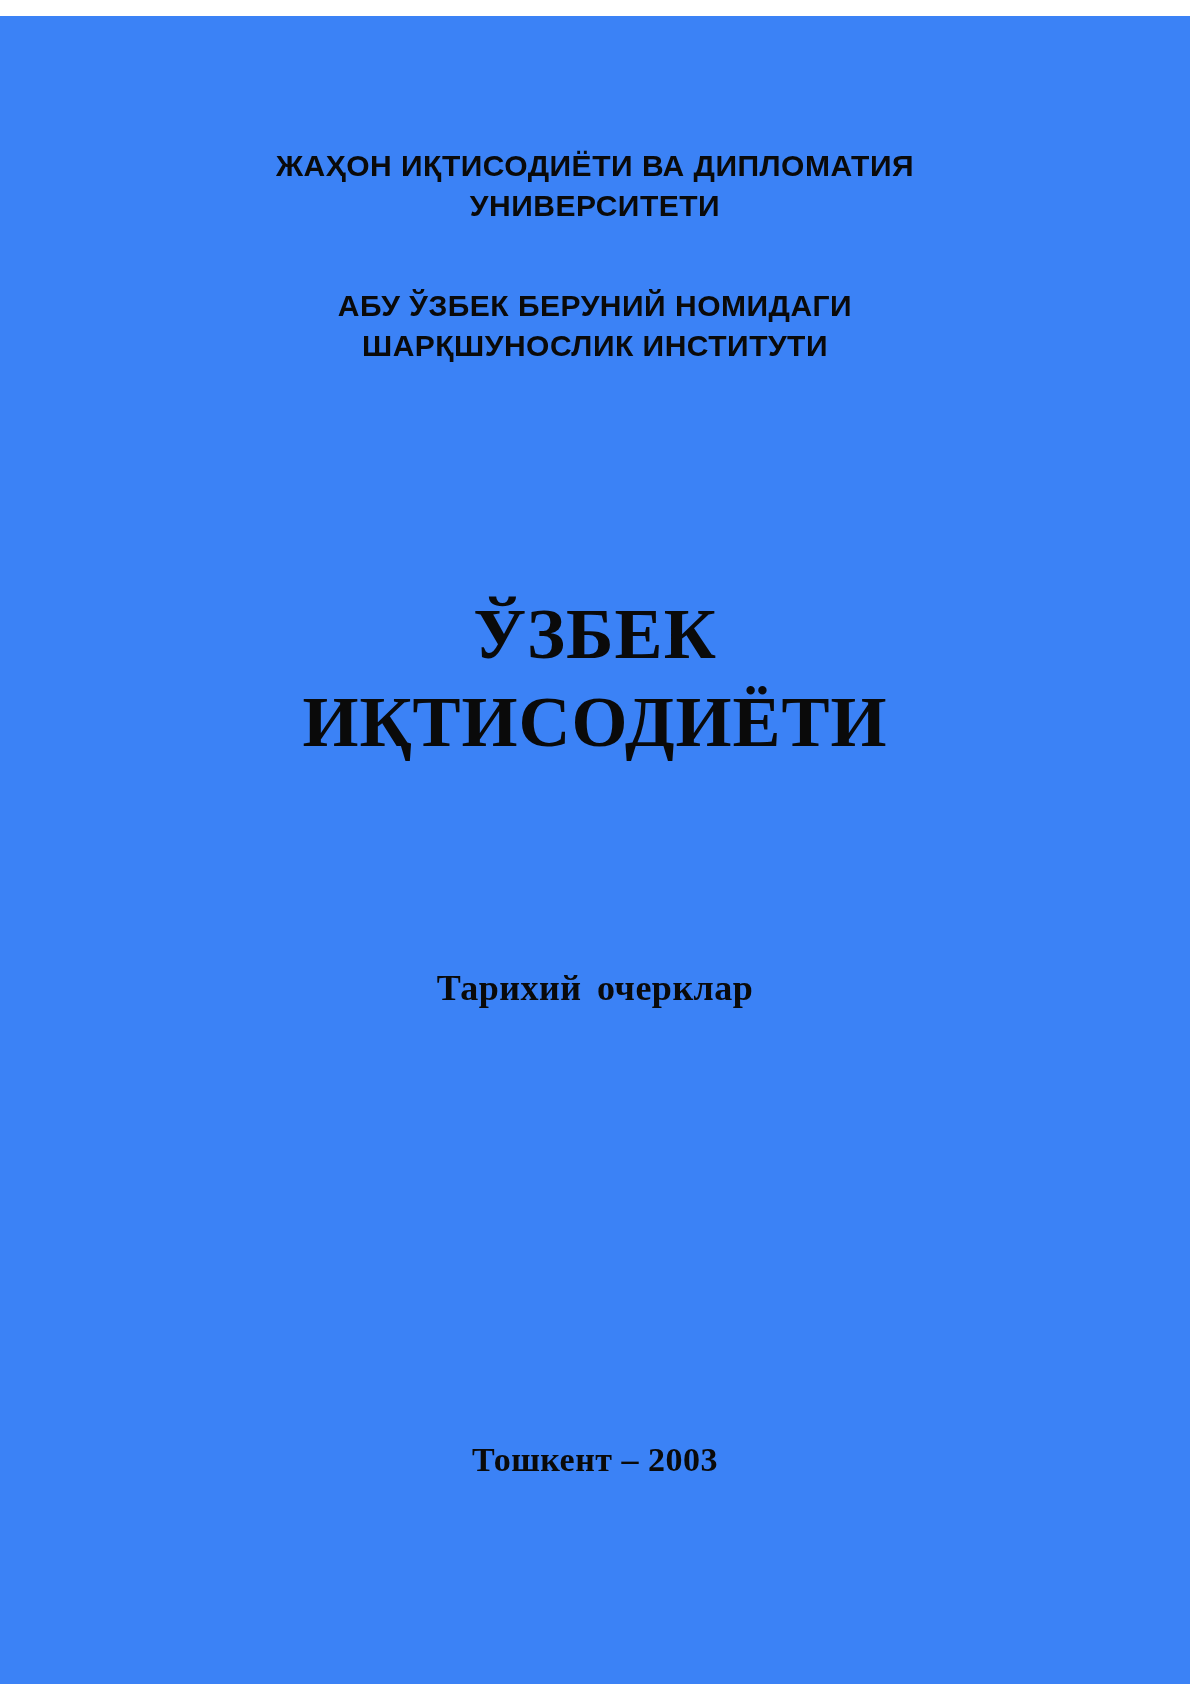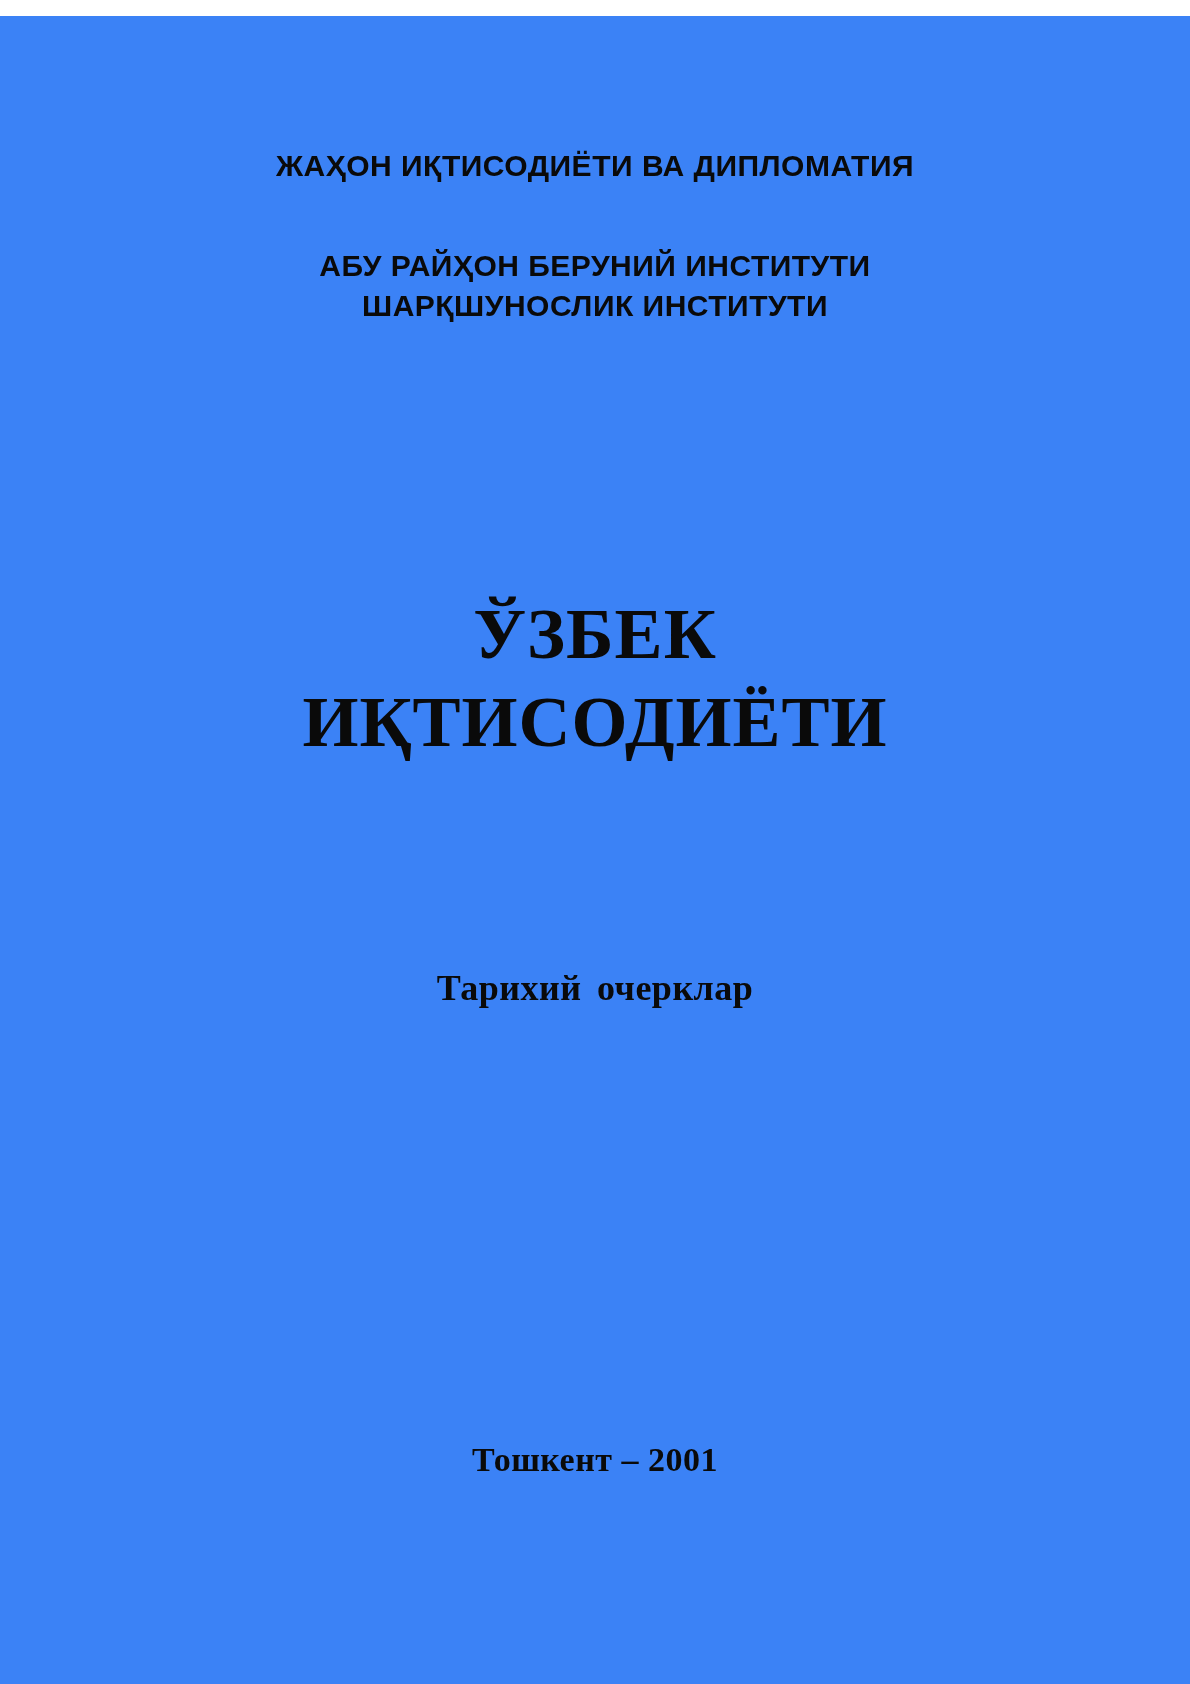--- a/index.html
+++ b/index.html
@@ -86,30 +86,31 @@
     letter-spacing: 0.5px;
   }
 </style>
 </head>
 <body>
 
 <div class="page">
 
   <div class="institution">
     <div class="line">ЖАҲОН ИҚТИСОДИЁТИ ВА ДИПЛОМАТИЯ</div>
+    <div class="line">УНИВЕРСИТЕТИ</div>
     <div class="group2">
-      <div class="line">АБУ РАЙҲОН БЕРУНИЙ ИНСТИТУТИ</div>
+      <div class="line">АБУ ЎЗБЕК БЕРУНИЙ НОМИДАГИ</div>
       <div class="line">ШАРҚШУНОСЛИК ИНСТИТУТИ</div>
     </div>
   </div>
 
   <div class="main-title">
     <div class="t-line">ЎЗБЕК</div>
     <div class="t-line">ИҚТИСОДИЁТИ</div>
   </div>
 
   <div class="subtitle">
     <div class="s-line">Тарихий  очерклар</div>
   </div>
 
-  <div class="imprint">Тошкент – 2001</div>
+  <div class="imprint">Тошкент – 2003</div>
 
 </div>
 
 </body></html>

